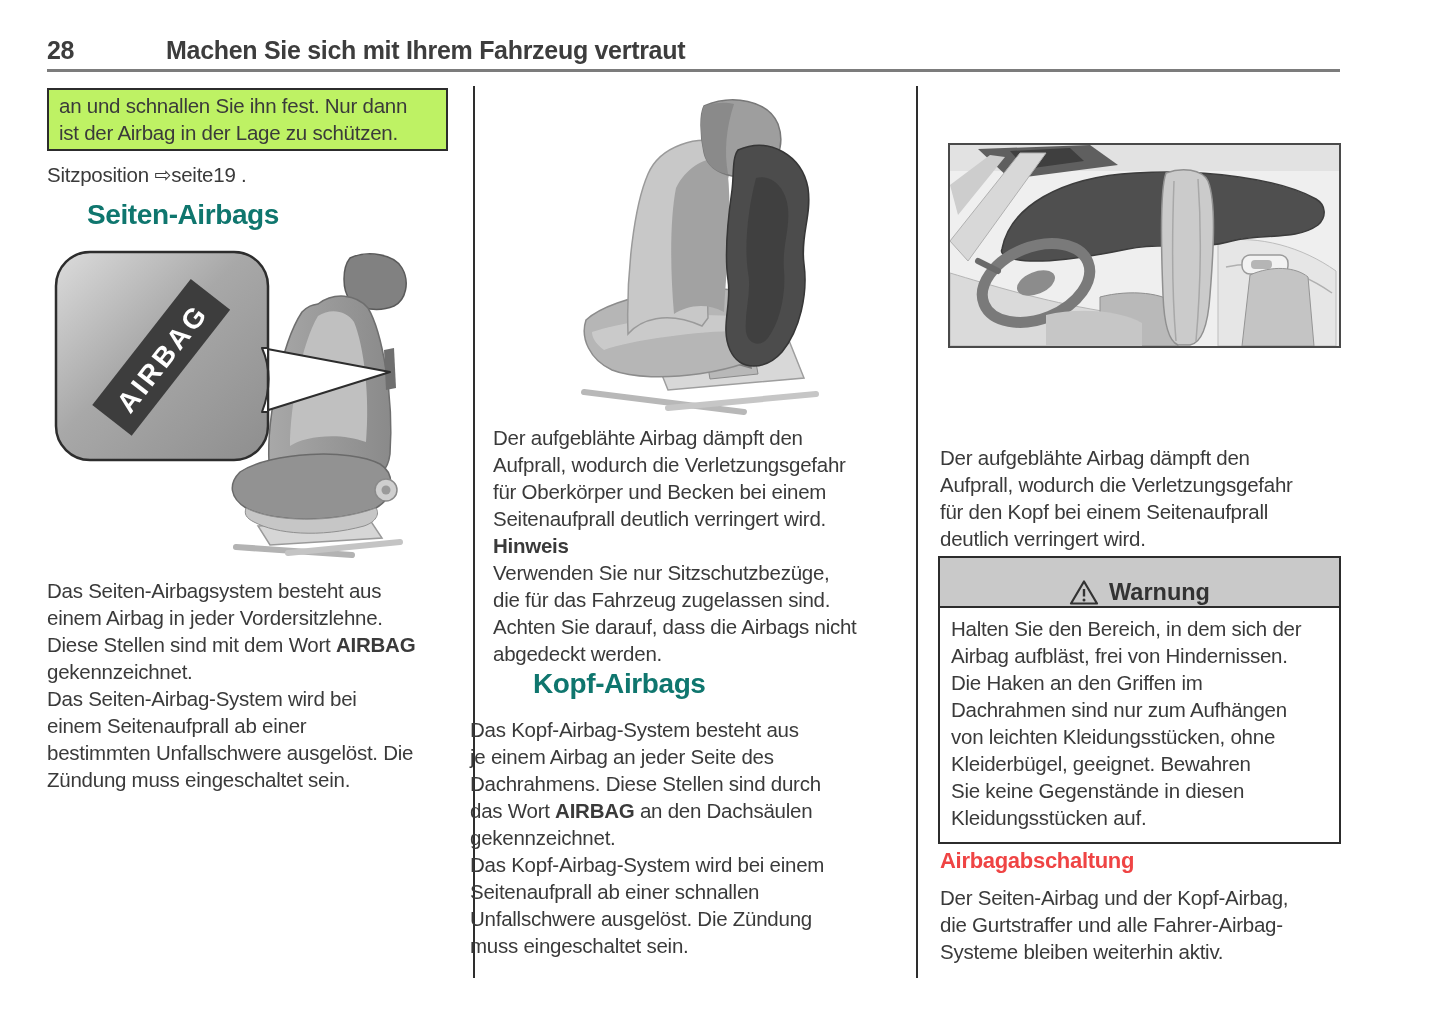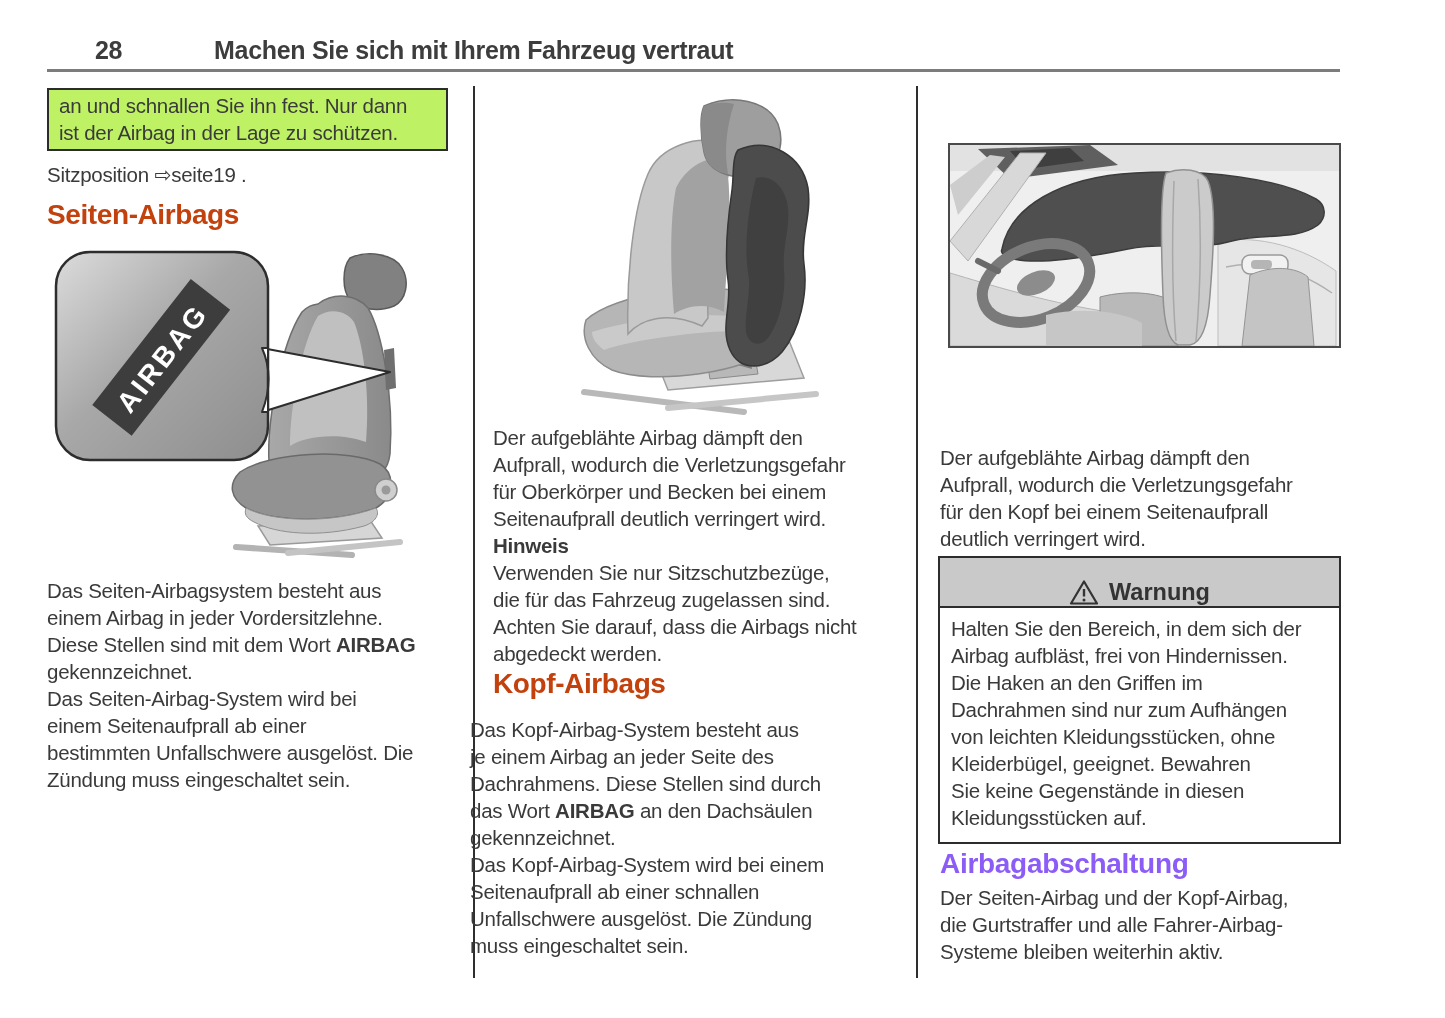--- a/index.html
+++ b/index.html
@@ -17,37 +17,37 @@
     line-height:27px;
     letter-spacing:-0.25px;
     white-space:pre-line;
     color:#3a3a3a;
   }
   .bold{font-weight:700;}
   .h1{
     font-size:28px;
     font-weight:700;
     letter-spacing:-0.4px;
-    color:#c2410c;
+    color:#0f766e;
     white-space:nowrap;
+    margin-left:40px;
   }
   .h2{
-    font-size:28px;
+    font-size:22px;
     font-weight:700;
     letter-spacing:-0.3px;
-    color:#8b5cf6;
+    color:#ef4444;
     white-space:nowrap;
   }
   .header-num,.header-title{
     font-size:25px;
     font-weight:700;
     letter-spacing:-0.3px;
     color:#3d3d3d;
     white-space:nowrap;
-    margin-left:48px;
   }
   .rule{background:#7c7c7c;height:3px;}
   .vsep{width:2px;background:#2e2e2e;}
   .note-box{
     box-sizing:border-box;
     border:2px solid #2c2c2c;
     padding:2px 10px 3px 10px;
     background:#bef264;
   }
   .warning-box{

